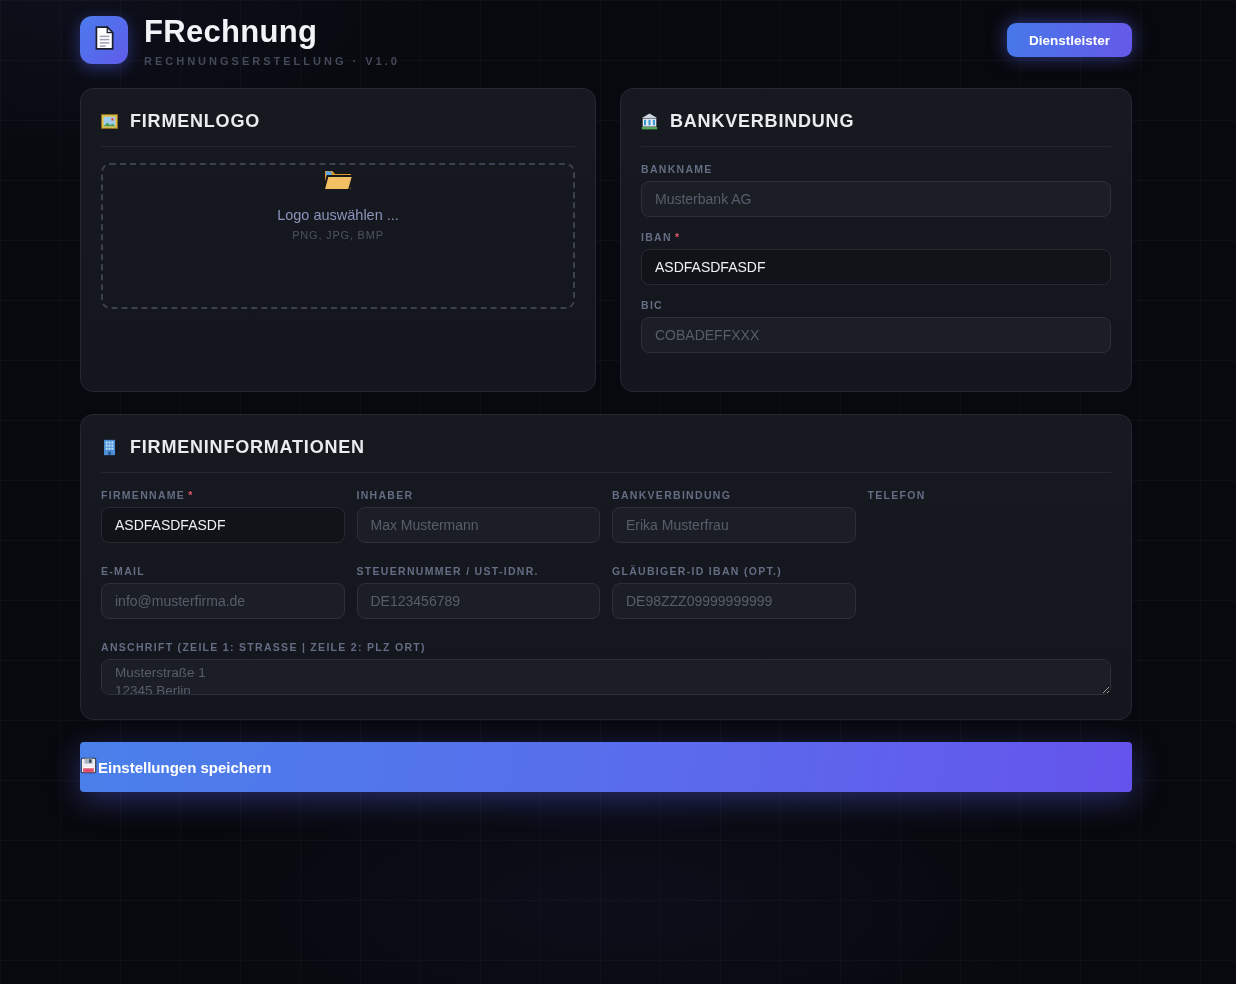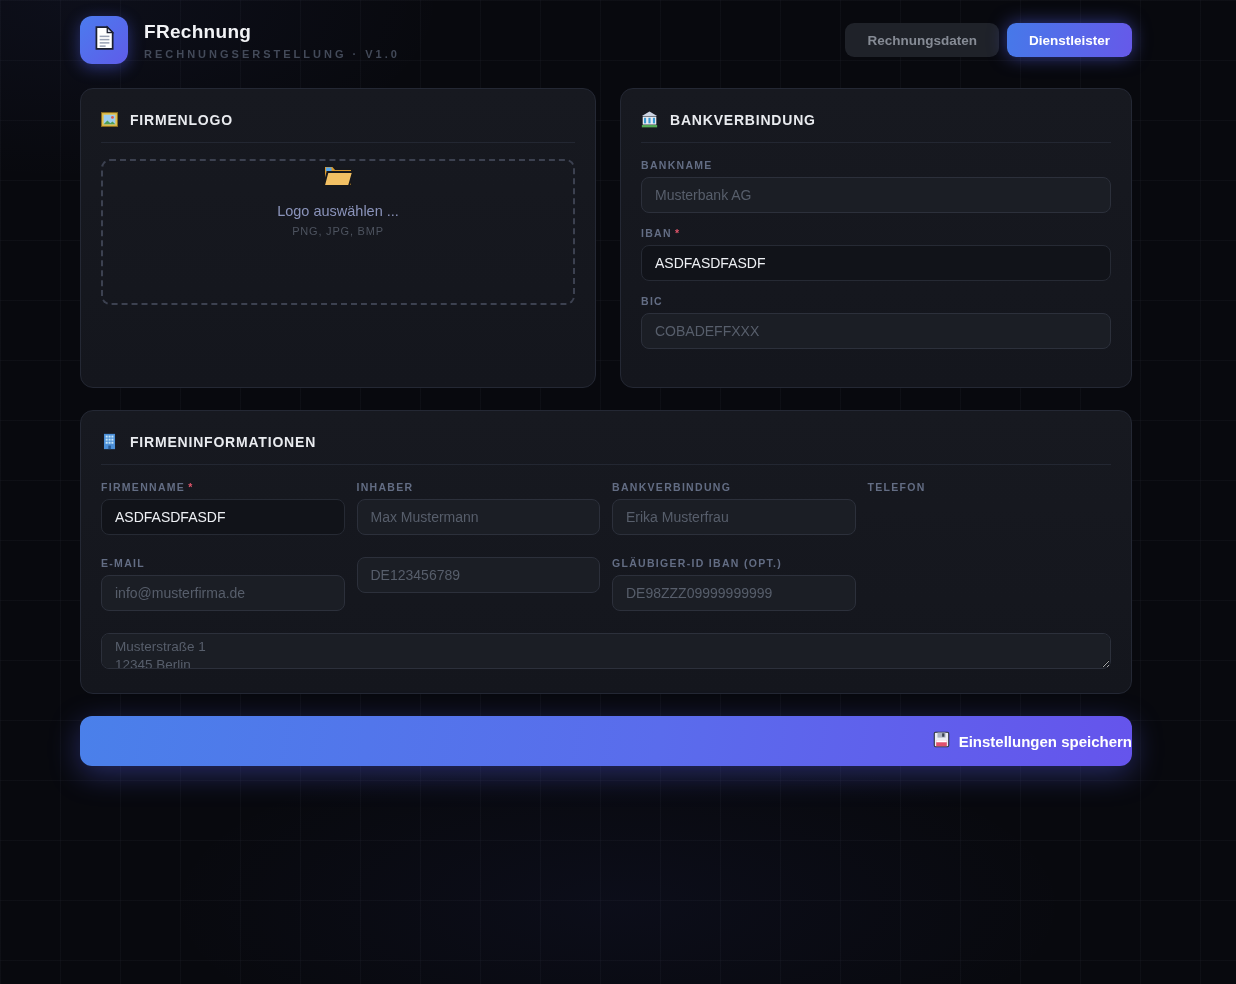--- a/index.html
+++ b/index.html
@@ -20,21 +20,21 @@
   
   .app-header { display:flex; align-items:center; padding-top:16px; height:64px; }
   .logo-badge {
     width:48px; height:48px; border-radius:12px;
     background:linear-gradient(135deg,#4b7bee 0%,#5f5ce9 100%);
     display:flex; align-items:center; justify-content:center;
     box-shadow:0 4px 16px rgba(80,95,235,0.45);
     flex:0 0 auto;
   }
   .title-block { margin-left:16px; }
-  .app-title { font-size:19px; font-weight:bold; color:#f2f3f6; letter-spacing:0.3px; }
+  .app-title { font-size:31px; font-weight:bold; color:#f2f3f6; letter-spacing:0.3px; }
   .app-subtitle { font-size:11px; font-weight:bold; letter-spacing:3px; color:#434a59; margin-top:5px; }
   .tabs { margin-left:auto; display:flex; gap:8px; align-items:center; }
   .tab {
     height:34px; padding:0 22px; border:none; border-radius:9px;
     font-family:inherit; font-size:13.5px; font-weight:bold; cursor:pointer;
     background:#1f2229; color:#868b95;
   }
   .tab.active {
     background:linear-gradient(100deg,#4679e9 0%,#6659e9 100%);
     color:#ffffff;
@@ -42,21 +42,21 @@
   }
 
   
   .row1 { display:grid; grid-template-columns:516px 512px; gap:24px; margin-top:24px; }
   .card {
     background:linear-gradient(180deg,#171920 0%,#14161d 100%);
     border:1px solid #242834; border-radius:13px; padding:20px;
   }
   .card-header { display:flex; align-items:center; gap:12px; padding:2px 0 14px 0;
     border-bottom:1px solid #232732; margin-bottom:16px; }
-  .card-title { font-size:14px; font-weight:bold; letter-spacing:0.8px; color:#e9ebef; }
+  .card-title { font-size:18px; font-weight:bold; letter-spacing:0.8px; color:#e9ebef; }
   .icon16 { width:17px; height:17px; flex:0 0 auto; }
 
   
   .field { margin-bottom:14px; }
   .field:last-child { margin-bottom:4px; }
   .field-label { display:block; font-size:10.5px; font-weight:bold; letter-spacing:1.3px;
     color:#636d84; margin-bottom:6px; }
   .req { color:#e0556a; margin-left:3px; }
   .text-input {
     width:100%; height:36px; background:#1b1e25; border:1px solid #2c303b;
@@ -82,24 +82,24 @@
   .logo-card-body { height:208px; }
 
   
   .company-card { margin-top:22px; }
   .grid2 { display:grid; grid-template-columns:1fr 1fr 1fr 1fr; column-gap:12px; row-gap:22px; }
   .grid2 .field, .full-row .field { margin-bottom:0; }
   .full-row { margin-top:22px; }
 
   
   .save-btn {
-    width:100%; height:50px; margin-top:22px; border:none; border-radius:12px;
+    width:100%; height:50px; margin-top:22px; border:none; border-radius:4px;
     background:linear-gradient(100deg,#4a80ea 0%,#5a6cec 55%,#6554ec 100%);
     color:#ffffff; font-family:inherit; font-size:15px; font-weight:bold;
-    display:flex; align-items:center; justify-content:flex-end; gap:9px; cursor:pointer;
+    display:flex; align-items:center; justify-content:flex-start; gap:1px; cursor:pointer;
     box-shadow:0 8px 30px rgba(86,98,240,0.38);
   }
 </style>
 </head>
 <body>
 
 <div class="container">
 
   <div class="app-header">
     <div class="logo-badge">
@@ -114,21 +114,20 @@
             <line x1="8" y1="19.5" x2="13.5" y2="19.5"></line>
           </g>
         </svg>
       </span>
     </div>
     <div class="title-block">
       <div class="app-title">FRechnung</div>
       <div class="app-subtitle">RECHNUNGSERSTELLUNG · V1.0</div>
     </div>
     <div class="tabs">
-      <button class="tab">Rechnungsdaten</button>
       <button class="tab active">Dienstleister</button>
     </div>
   </div>
 
   <div class="row1">
 
     <div class="card">
       <div class="card-header">
         <span class="icon16">
           <svg width="17" height="17" viewBox="0 0 16 16">
@@ -227,32 +226,34 @@
       </div>
       <div class="field">
         <label class="field-label">TELEFON</label>
       </div>
 
       <div class="field">
         <label class="field-label">E-MAIL</label>
         <input class="text-input" type="text" placeholder="info@musterfirma.de" value="" style="">
       </div>
       <div class="field">
+        <label class="field-label">STEUERNUMMER / UST-IDNR.</label>
         <input class="text-input" type="text" placeholder="DE123456789" value="" style="">
       </div>
 
       <div class="field">
         <label class="field-label">GLÄUBIGER-ID IBAN (OPT.)</label>
         <input class="text-input" type="text" placeholder="DE98ZZZ09999999999" value="" style="">
       </div>
       <div></div>
     </div>
 
     <div class="full-row">
       <div class="field">
+        <label class="field-label">ANSCHRIFT (ZEILE 1: STRASSE | ZEILE 2: PLZ ORT)</label>
         <textarea class="text-area" placeholder="Musterstraße 1
 12345 Berlin" style=""></textarea>
       </div>
     </div>
   </div>
 
   <button class="save-btn">
     <span>
       <svg width="17" height="17" viewBox="0 0 16 16">
         <rect x="1.2" y="1.2" width="13.6" height="13.6" rx="1.2" fill="#eceef3" stroke="#2a2f3a"></rect>

